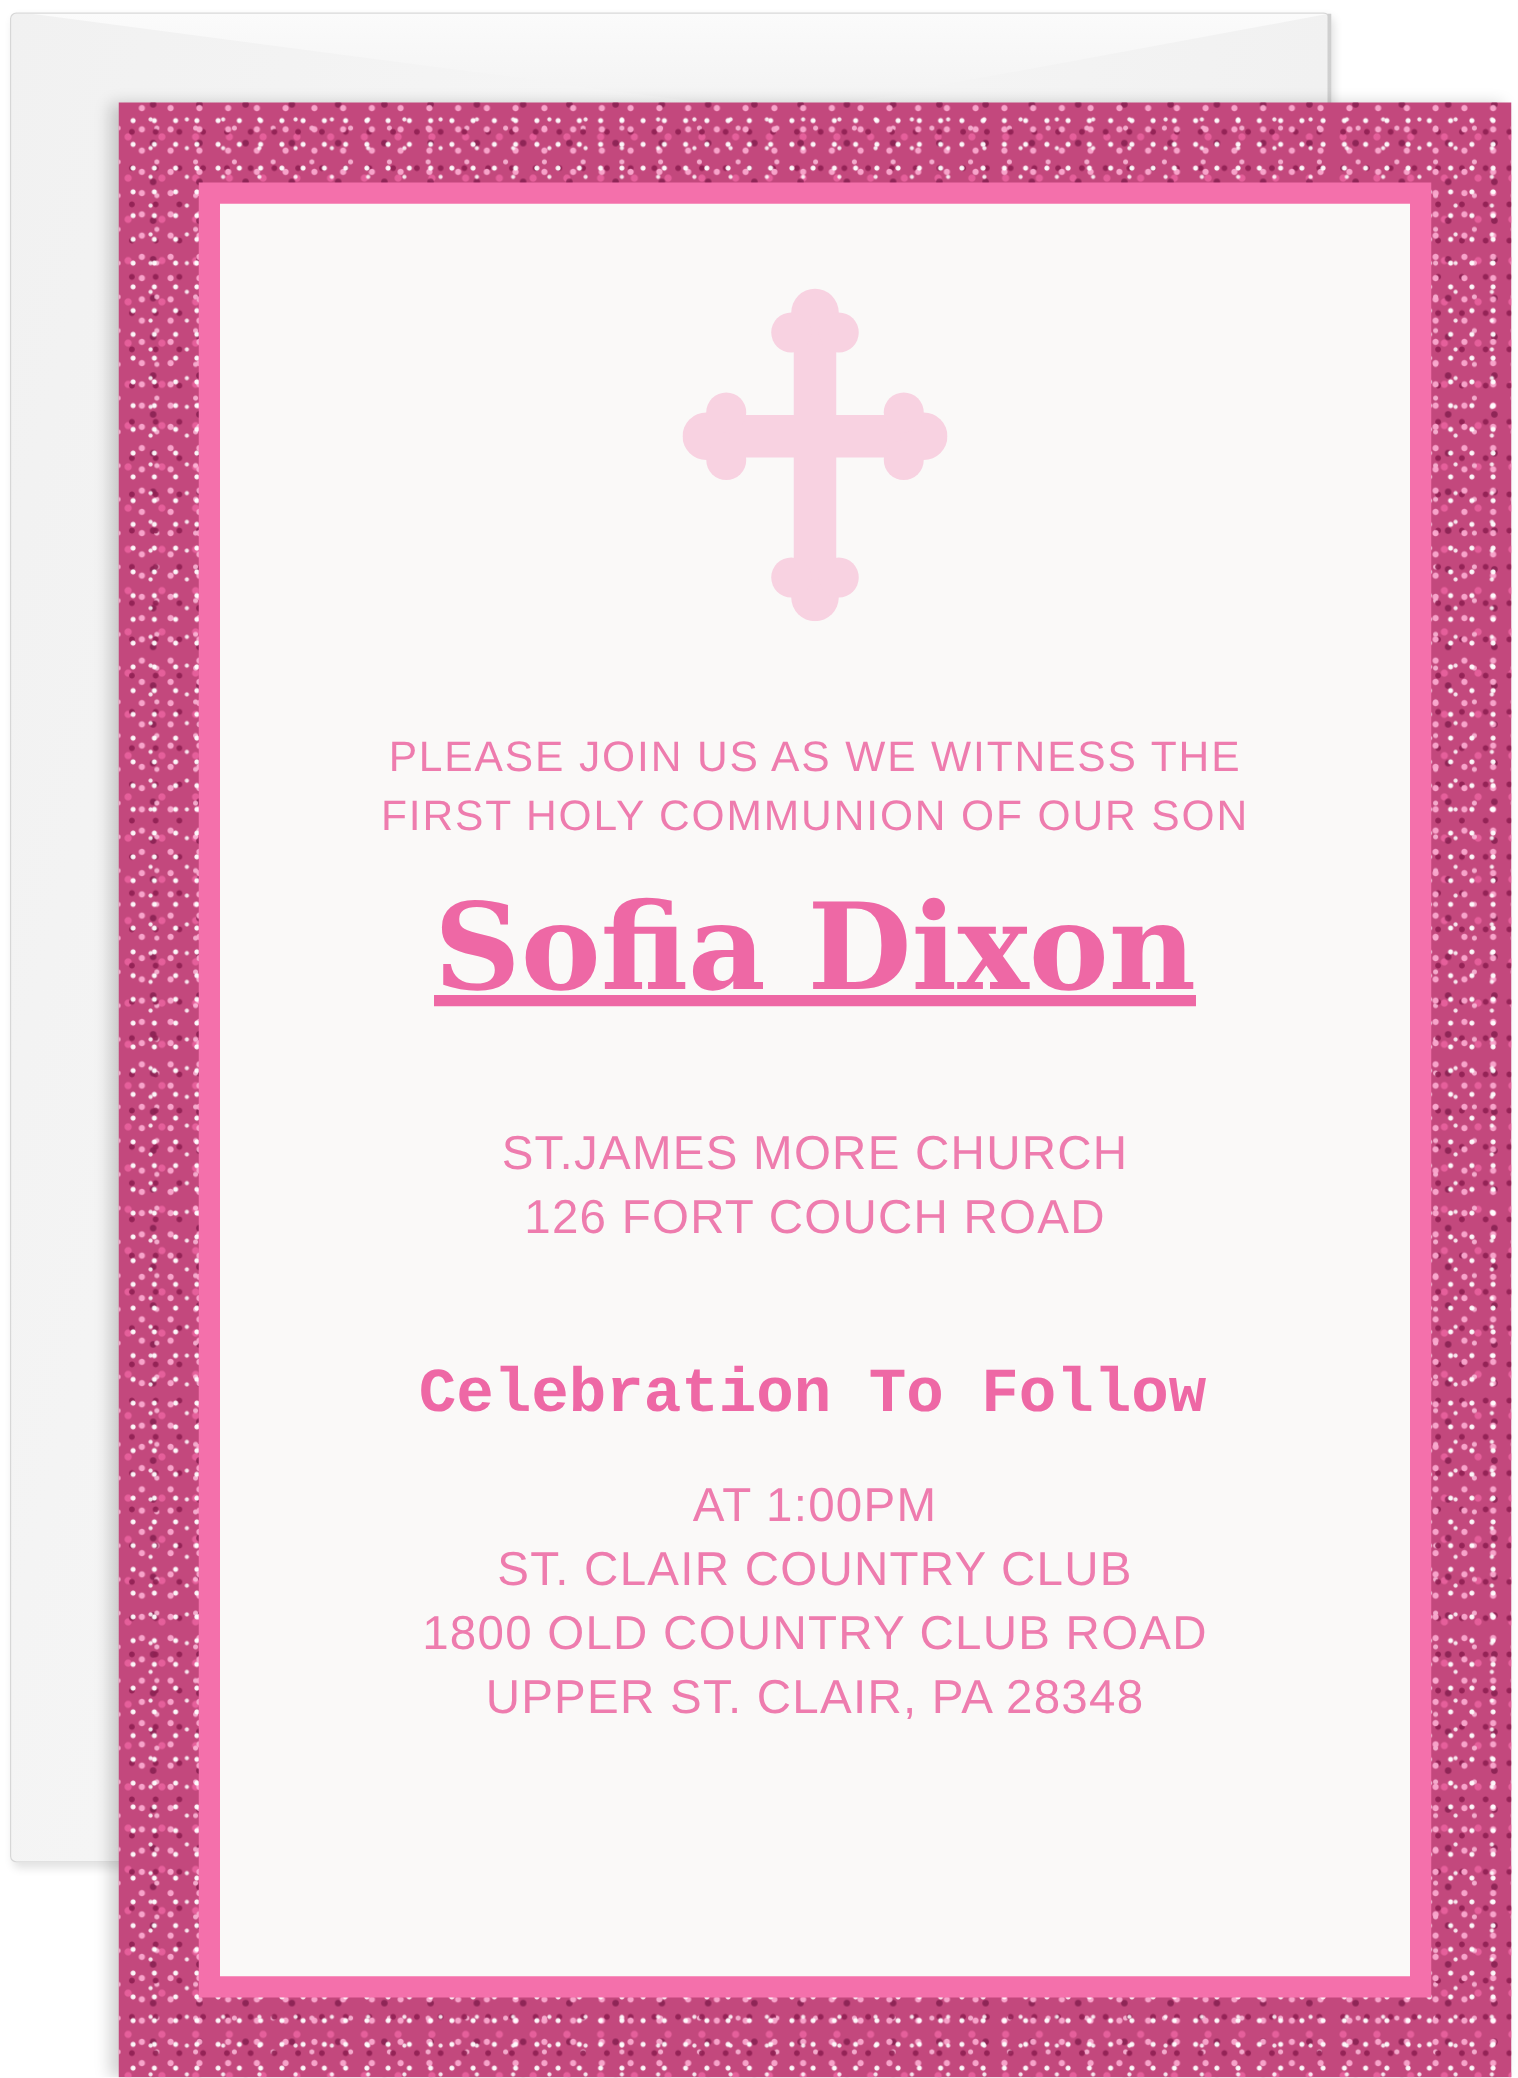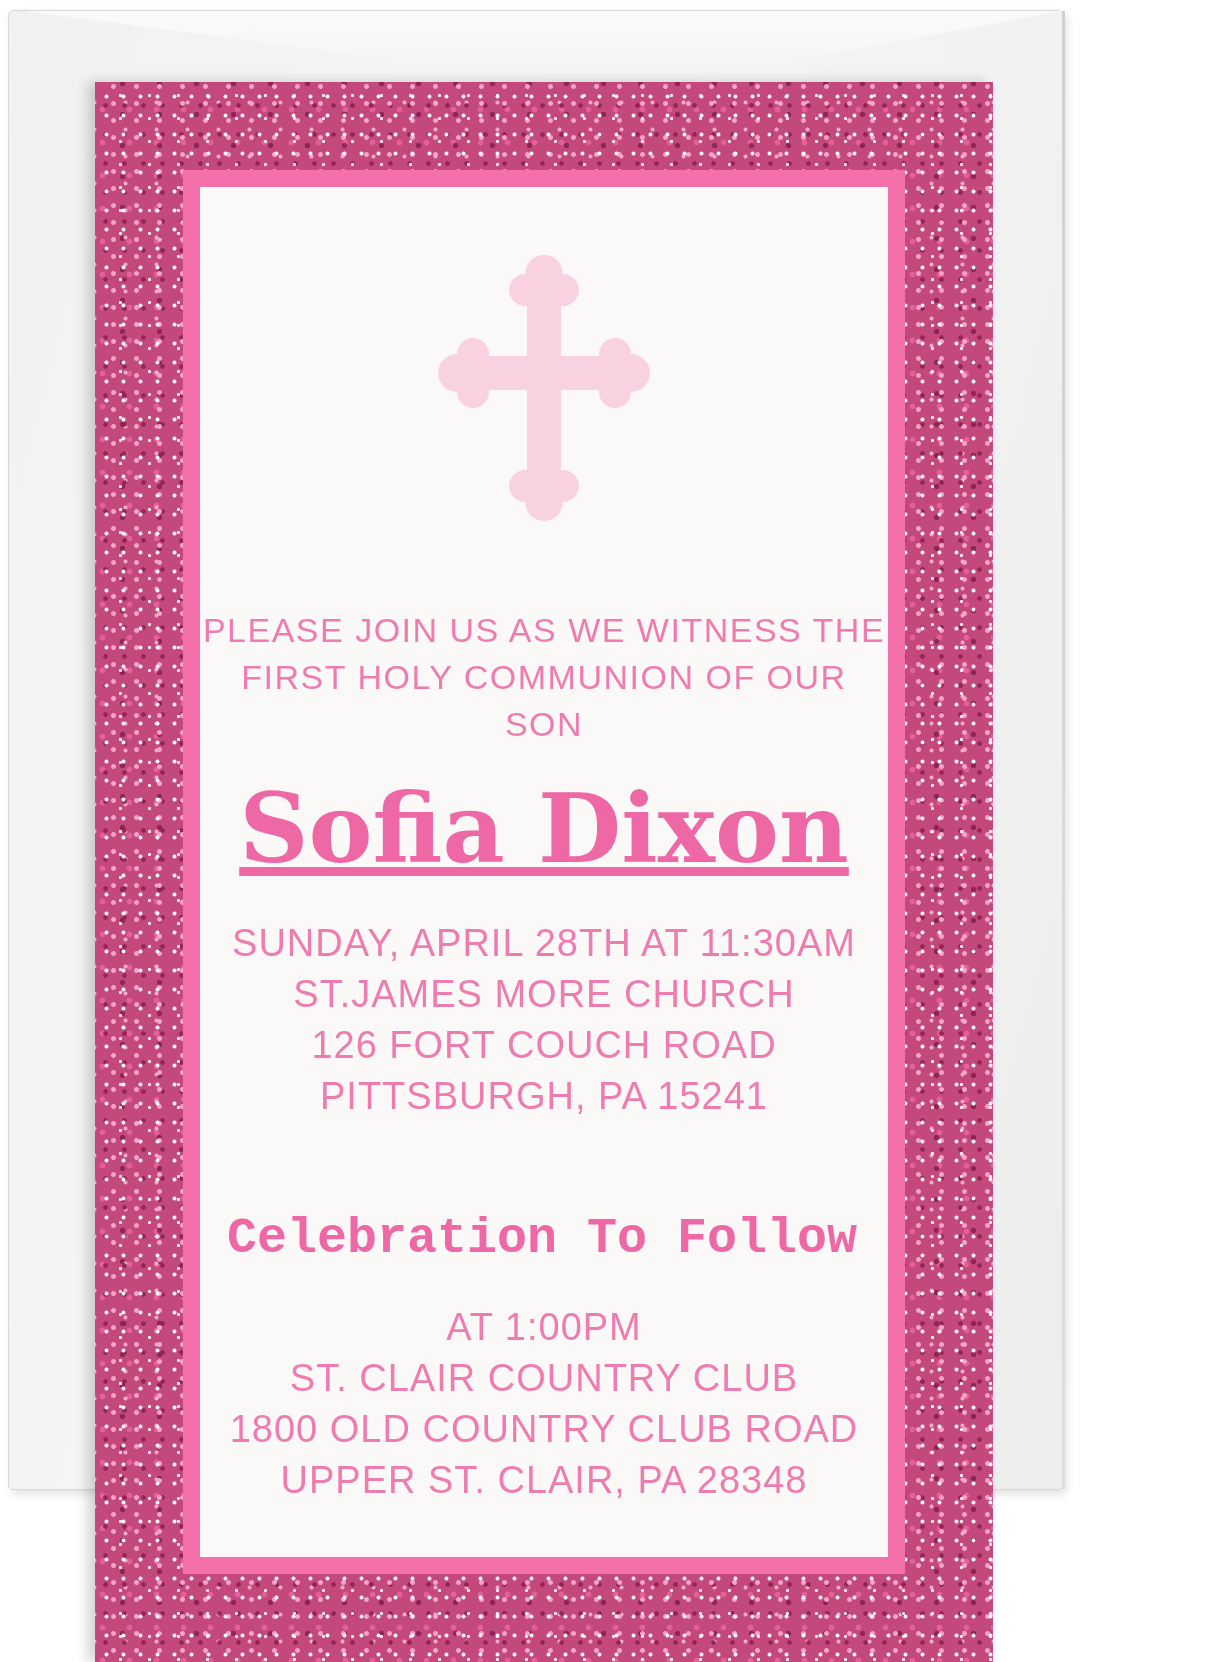--- a/index.html
+++ b/index.html
@@ -19,22 +19,22 @@
     background:linear-gradient(180deg,#fbfbfb,#f2f2f2);
     clip-path:polygon(1.5% 0, 100% 0, 59% 100%);
     filter:drop-shadow(0 2px 2px rgba(0,0,0,0.22));
   }
   .envelope-edge{
     position:absolute;right:-2px;top:0;width:3px;height:100%;
     background:linear-gradient(180deg,#cfcfcf,#dedede);
   }
   
   .card{
-    position:absolute;left:95px;top:82px;width:898px;height:1580px;
-    box-sizing:border-box;padding:88px;
+    position:absolute;left:95px;top:82px;width:1114px;height:1580px;
+    box-sizing:border-box;padding:64px;
     background-color:var(--glitter-base,#c3487d);
     background-image:
       radial-gradient(circle, rgba(255,255,255,0.95) 0 1.6px, rgba(255,255,255,0) 2.4px),
       radial-gradient(circle, rgba(255,255,255,0.85) 0 1.3px, rgba(255,255,255,0) 2px),
       radial-gradient(circle, rgba(250,168,206,0.95) 0 2px, rgba(250,168,206,0) 2.9px),
       radial-gradient(circle, rgba(143,31,82,0.9) 0 1.9px, rgba(143,31,82,0) 2.7px),
       radial-gradient(circle, rgba(255,196,224,0.8) 0 1.6px, rgba(255,196,224,0) 2.4px),
       radial-gradient(circle, rgba(120,22,70,0.7) 0 2.2px, rgba(120,22,70,0) 3.1px),
       radial-gradient(circle, rgba(233,98,158,0.9) 0 2.4px, rgba(233,98,158,0) 3.3px);
     background-size:17px 19px,29px 23px,23px 17px,19px 29px,31px 27px,37px 31px,27px 33px;
@@ -107,24 +107,23 @@
         </svg>
 
         <p class="intro">
           <span>PLEASE JOIN US AS WE WITNESS THE</span><br>
           <span>FIRST HOLY COMMUNION OF OUR SON</span>
         </p>
 
         <h1 class="honoree">Sofia Dixon</h1>
 
         <p class="details">
-          <span>SUNDAY, APRIL 28TH AT 11:30AM</span><br>
+          <br>
           <span>ST.JAMES MORE CHURCH</span><br>
           <span>126 FORT COUCH ROAD</span><br>
-          <span>PITTSBURGH, PA 15241</span>
         </p>
 
         <h2 class="heading2">Celebration To Follow</h2>
 
         <p class="details details2">
           <span>AT 1:00PM</span><br>
           <span>ST. CLAIR COUNTRY CLUB</span><br>
           <span>1800 OLD COUNTRY CLUB ROAD</span><br>
           <span>UPPER ST. CLAIR, PA 28348</span>
         </p>

